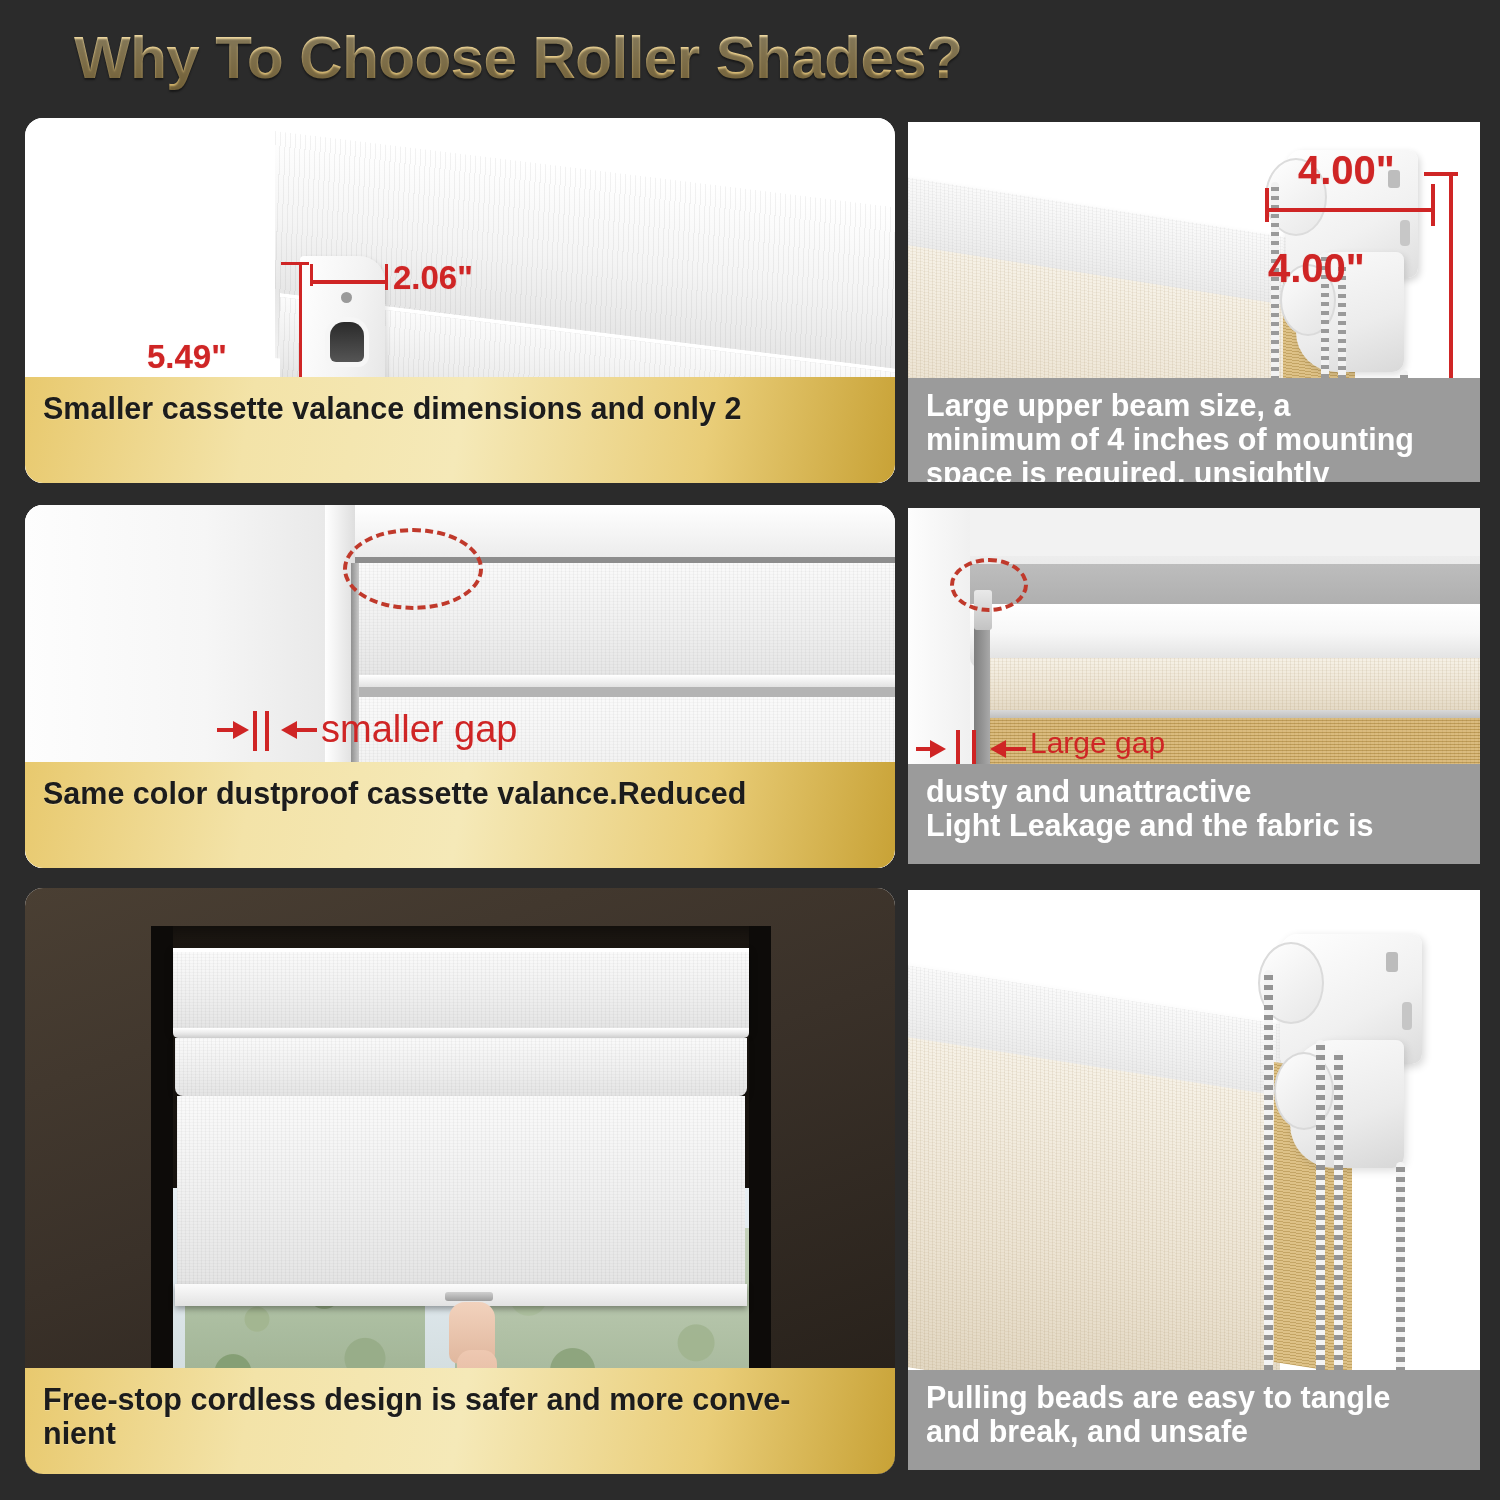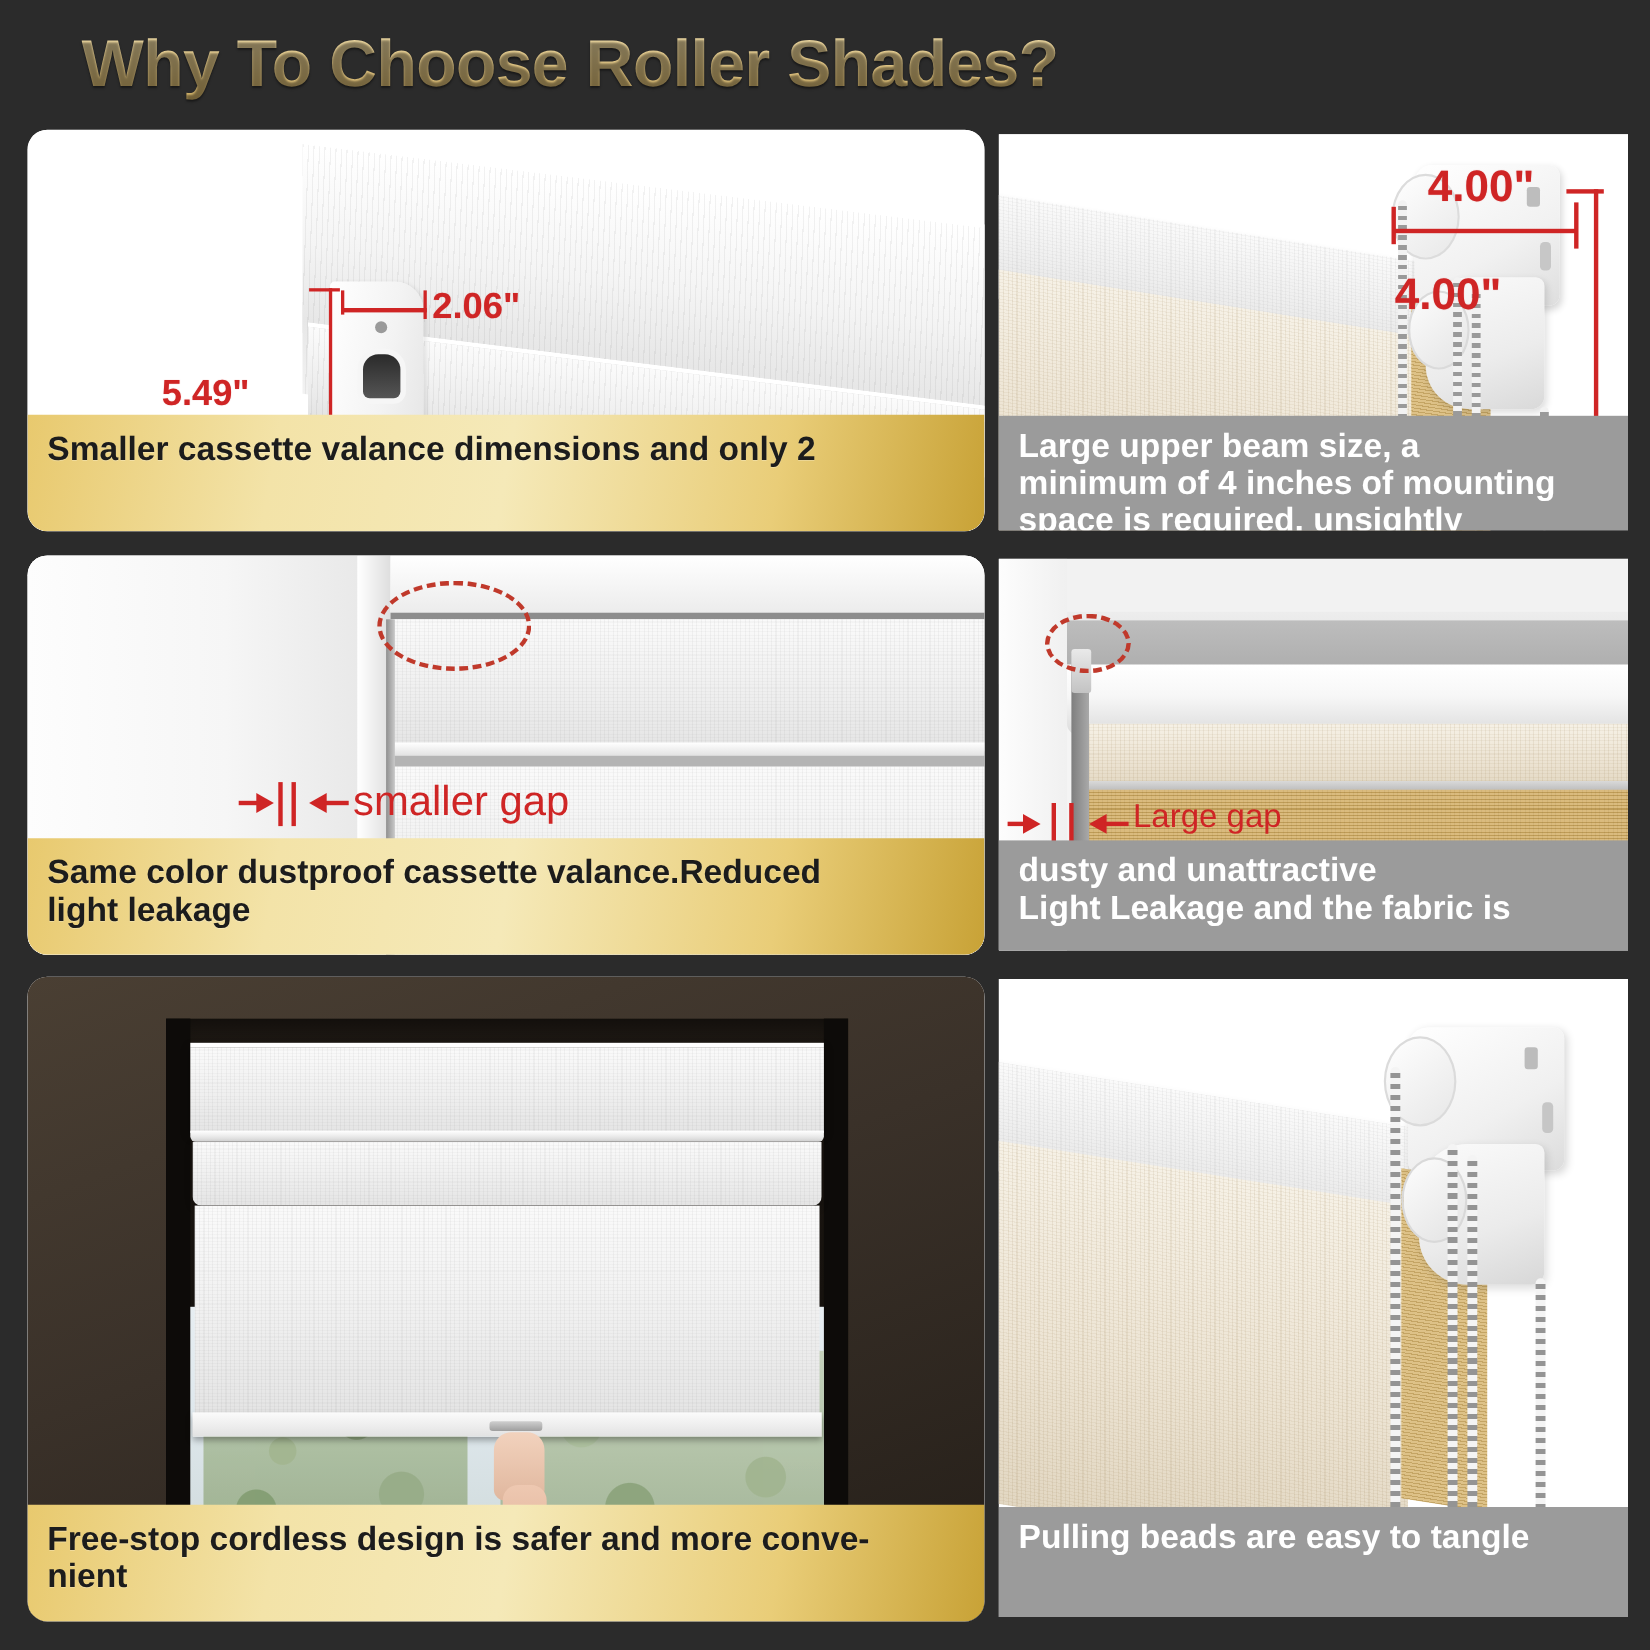--- a/index.html
+++ b/index.html
@@ -238,21 +238,20 @@
       <div class="arrow-r" style="left:208px;top:216px;"></div>
       <div class="stem" style="left:192px;top:223px;width:20px;"></div>
       <div class="gap-bar" style="left:228px;top:206px;height:40px;"></div>
       <div class="gap-bar" style="left:240px;top:206px;height:40px;"></div>
       <div class="arrow-l" style="left:256px;top:216px;"></div>
       <div class="stem" style="left:270px;top:223px;width:22px;"></div>
       <div class="gap-label" style="left:296px;top:205px;font-size:38px;">smaller gap</div>
     </div>
     <div class="cap gold">
       <span class="line">Same color dustproof cassette valance.Reduced</span>
-      <span class="line">light leakage</span>
     </div>
   </div>
 
   <div class="panel right p-mr">
     <div class="media" style="background:#f4f4f4;">
       <div style="position:absolute;left:0;top:0;width:100%;height:48px;background:#f2f2f2;"></div>
       <div style="position:absolute;left:0;top:48px;width:100%;height:66px;
            background:linear-gradient(180deg,#ededed,#dcdcdc);"></div>
       <div class="wall" style="left:0;top:0;width:62px;height:100%;
            background:linear-gradient(90deg,#fdfdfd,#f0f0f0);"></div>
@@ -378,16 +377,17 @@
             background:repeating-linear-gradient(180deg,#f4f4f4 0 5px,#949494 5px 10px);border-radius:5px;"></div>
       <div style="position:absolute;left:408px;top:150px;width:9px;height:430px;
             background:repeating-linear-gradient(180deg,#f4f4f4 0 5px,#949494 5px 10px);border-radius:5px;"></div>
       <div style="position:absolute;left:426px;top:160px;width:9px;height:420px;
             background:repeating-linear-gradient(180deg,#f4f4f4 0 5px,#949494 5px 10px);border-radius:5px;"></div>
       <div style="position:absolute;left:488px;top:272px;width:9px;height:308px;
             background:repeating-linear-gradient(180deg,#f4f4f4 0 5px,#949494 5px 10px);border-radius:5px;"></div>
     </div>
     <div class="cap gray">
       <span class="line">Pulling beads are easy to tangle</span>
+      <span class="line">and break, and unsafe</span>
     </div>
   </div>
 
 </div>
 
 </body></html>

